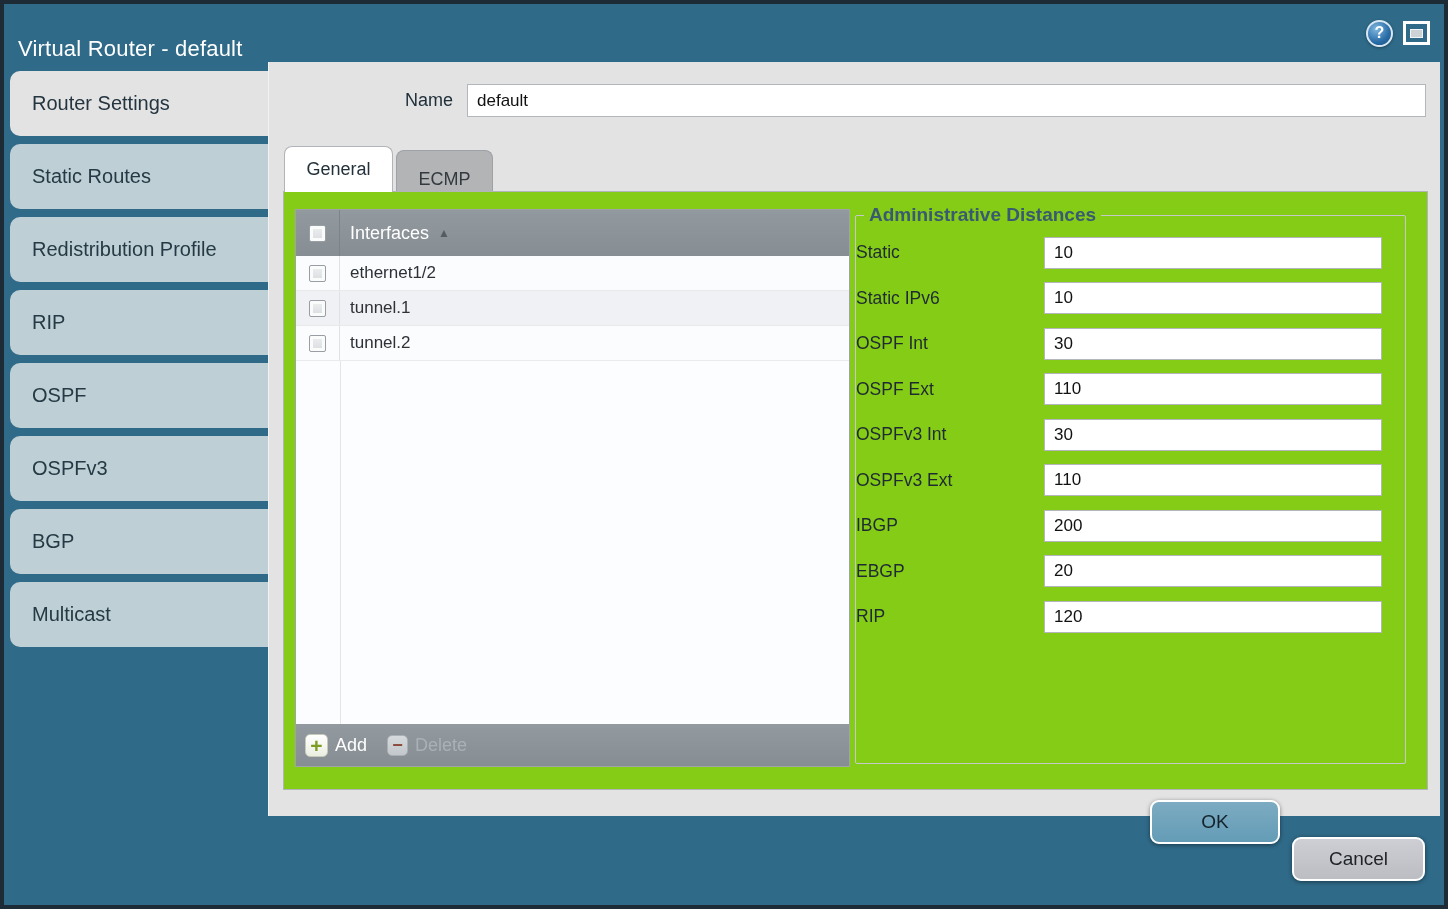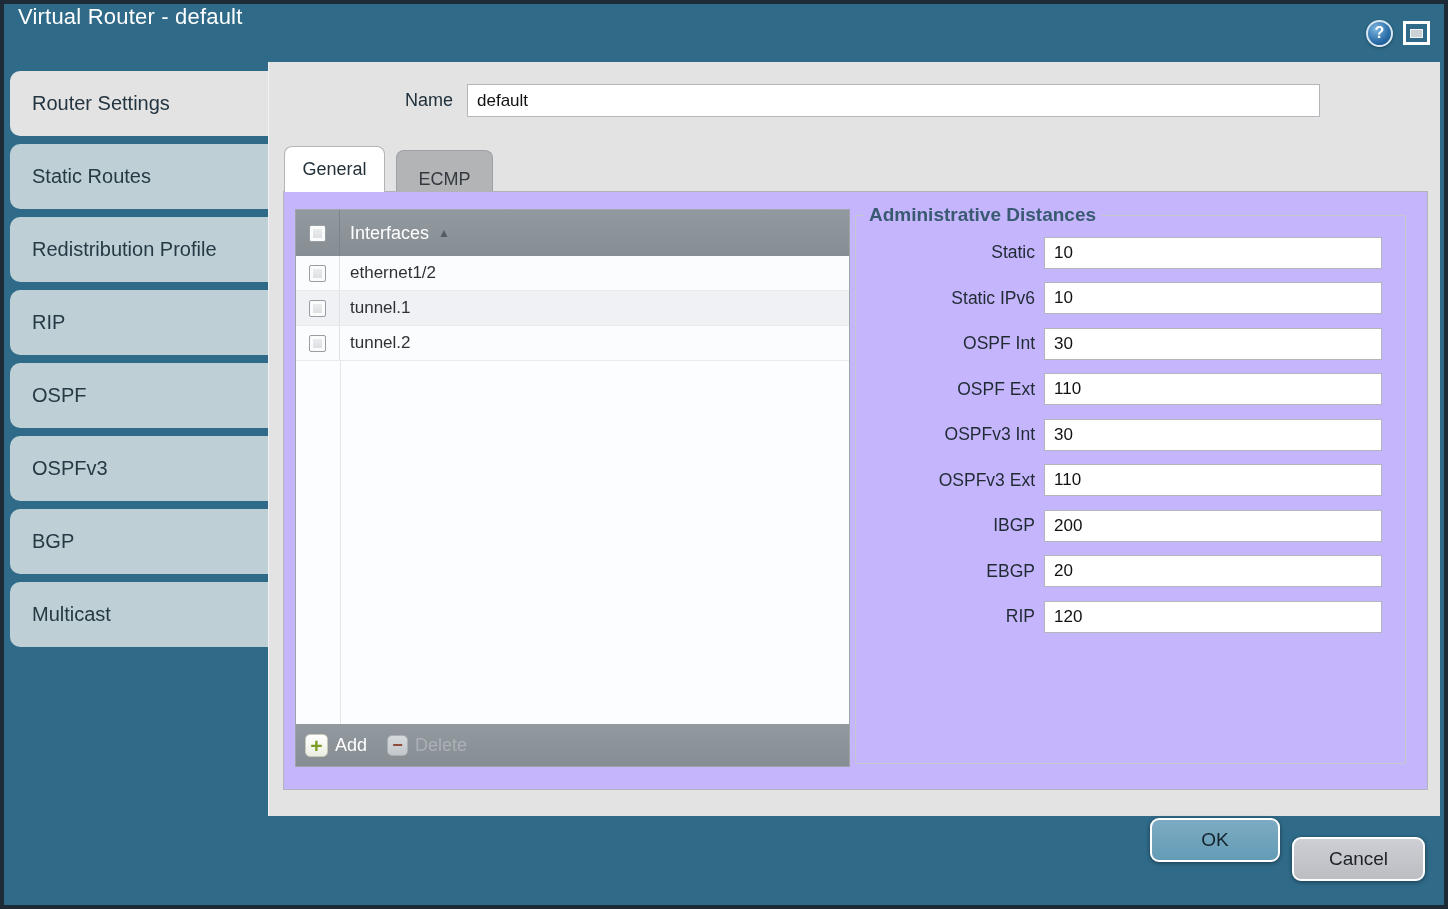--- a/index.html
+++ b/index.html
@@ -11,21 +11,21 @@
     background:#2f6a88; overflow:hidden;
   }
   .outer-border {
     position:absolute; inset:0; border:4px solid #1c2b35;
     pointer-events:none; z-index:60;
   }
 
   
   .titlebar {
     position:absolute; left:4px; top:4px; right:4px; height:58px;
-    display:flex; align-items:flex-start; color:#fff;
+    display:flex; align-items:flex-end; color:#fff;
   }
   .titlebar .title {
     margin-left:14px; font-size:22px; letter-spacing:.2px;
   }
   .title-icons { position:absolute; right:14px; top:0; height:58px; display:flex; align-items:center; gap:10px; }
   .help-icon {
     width:27px; height:27px; border-radius:50%;
     background:radial-gradient(circle at 35% 30%, #7db7e0, #2a6ca6 60%, #174f80);
     border:2px solid #d8e7f2;
     display:flex; align-items:center; justify-content:center;
@@ -53,38 +53,38 @@
     position:absolute; left:268px; top:62px; width:1172px; height:754px;
     background:#e3e3e4; border-left:1px solid #f2f2f2;
   }
   .name-row { position:absolute; left:0; top:22px; width:100%; height:33px; }
   .name-label {
     position:absolute; left:0; top:0; width:192px; height:33px;
     display:flex; align-items:center; justify-content:flex-end;
     font-size:18px; color:#20303a; padding-right:8px;
   }
   .name-input {
-    position:absolute; left:198px; top:0; width:853px; height:33px;
+    position:absolute; left:198px; top:0; width:959px; height:33px;
     border:1px solid #b3b6ba; background:#fff; font-size:17px;
     padding:0 9px; color:#111; font-family:"Liberation Sans", sans-serif;
   }
 
   
   .tab {
     position:absolute; display:flex; align-items:center; justify-content:center;
     font-size:18px; cursor:pointer;
     border:1px solid #b1b4b8; border-bottom:none; border-radius:8px 8px 0 0;
   }
-  .tab.general { left:15px; top:84px; width:101px; height:46px; background:#fff; color:#23313b; z-index:3; }
+  .tab.general { left:15px; top:84px; width:109px; height:46px; background:#fff; color:#23313b; z-index:3; }
   .tab.ecmp    { left:127px; top:88px; width:97px; height:57px; background:#b3b4b6; color:#34393f; border-color:#9ea1a5; z-index:1; }
 
   
   .content-panel {
     position:absolute; left:14px; top:129px; width:1145px; height:599px;
-    background:#c4b5fd; border:1px solid #b1b4b8; z-index:2;
+    background:#84cc16; border:1px solid #b1b4b8; z-index:2;
   }
 
   
   .if-table {
     position:absolute; left:11px; top:17px; width:555px; height:558px;
     border:1px solid #9fa4a9; display:flex; flex-direction:column;
     background:#fcfdfe;
   }
   .t-header {
     height:46px; background:linear-gradient(180deg,#939a9f,#868d93);
@@ -136,37 +136,37 @@
   
   .ad-fieldset {
     position:absolute; left:571px; top:12px; width:551px; height:560px;
     border:1px solid #c6c9cc; border-radius:2px; padding:10px 14px 0 0;
   }
   .ad-fieldset legend {
     font-size:19px; font-weight:bold; color:#3a5a72; padding:0 5px; margin-left:8px;
   }
   .f-row { display:flex; align-items:center; height:33px; margin-bottom:12.5px; }
   .f-label {
-    width:188px; flex:0 0 188px; text-align:right; padding-right:9px;
+    width:188px; flex:0 0 188px; text-align:left; padding-right:9px;
     font-size:17.5px; color:#1f2a33;
   }
   .f-input {
     width:338px; height:32px; border:1px solid #b3b6ba; background:#fff;
     font-size:17px; padding:0 9px; color:#111; font-family:"Liberation Sans", sans-serif;
   }
 
   
   .btn {
     position:absolute; height:44px; border:2px solid #fff; border-radius:9px;
     display:flex; align-items:center; justify-content:center;
     font-size:19px; cursor:pointer; box-shadow:0 1px 4px rgba(0,0,0,.45);
     font-family:"Liberation Sans", sans-serif;
   }
   .btn.ok {
-    left:1150px; top:818px; width:130px;
+    left:1150px; top:800px; width:130px;
     background:linear-gradient(180deg,#7cabc2,#649cb6); color:#14232c;
   }
   .btn.cancel {
     left:1292px; top:837px; width:133px;
     background:linear-gradient(180deg,#cdcfd4,#bbbdc3); color:#1e2227;
   }
 </style>
 </head>
 <body>
 

